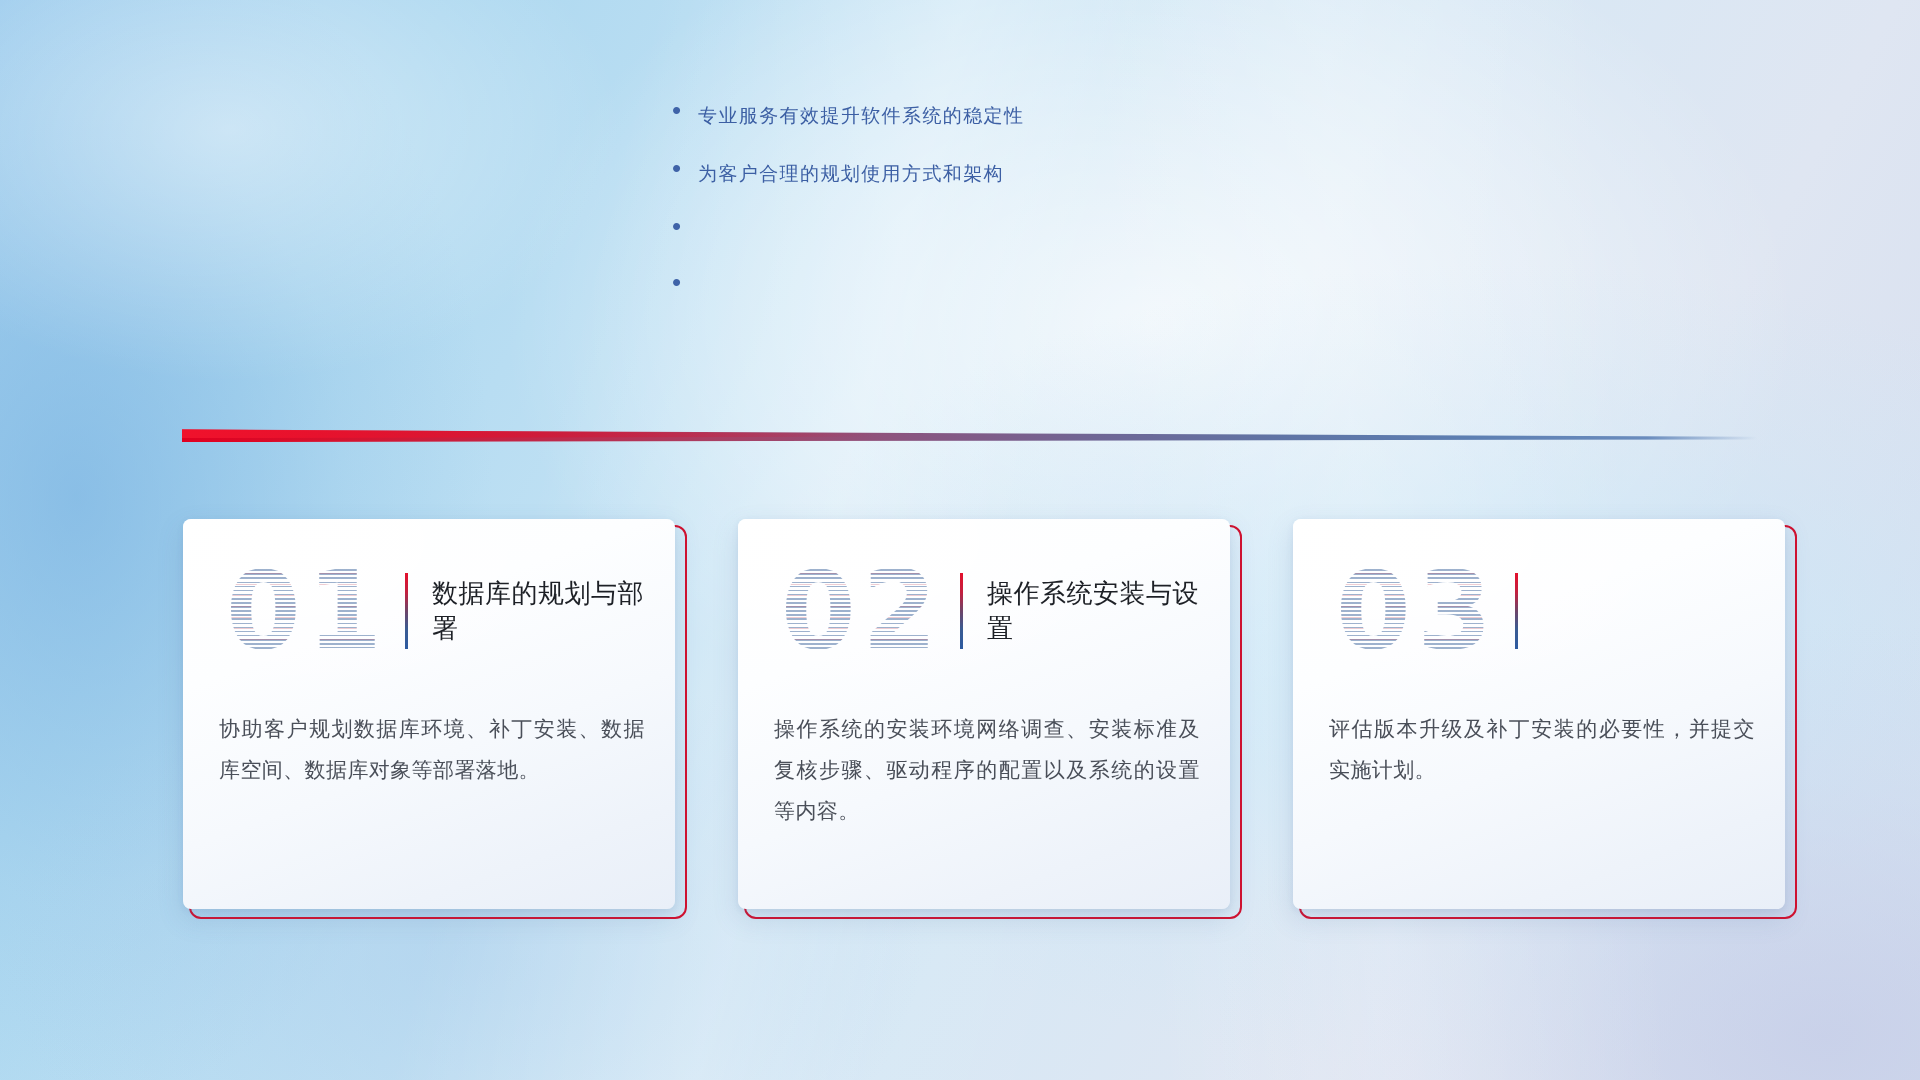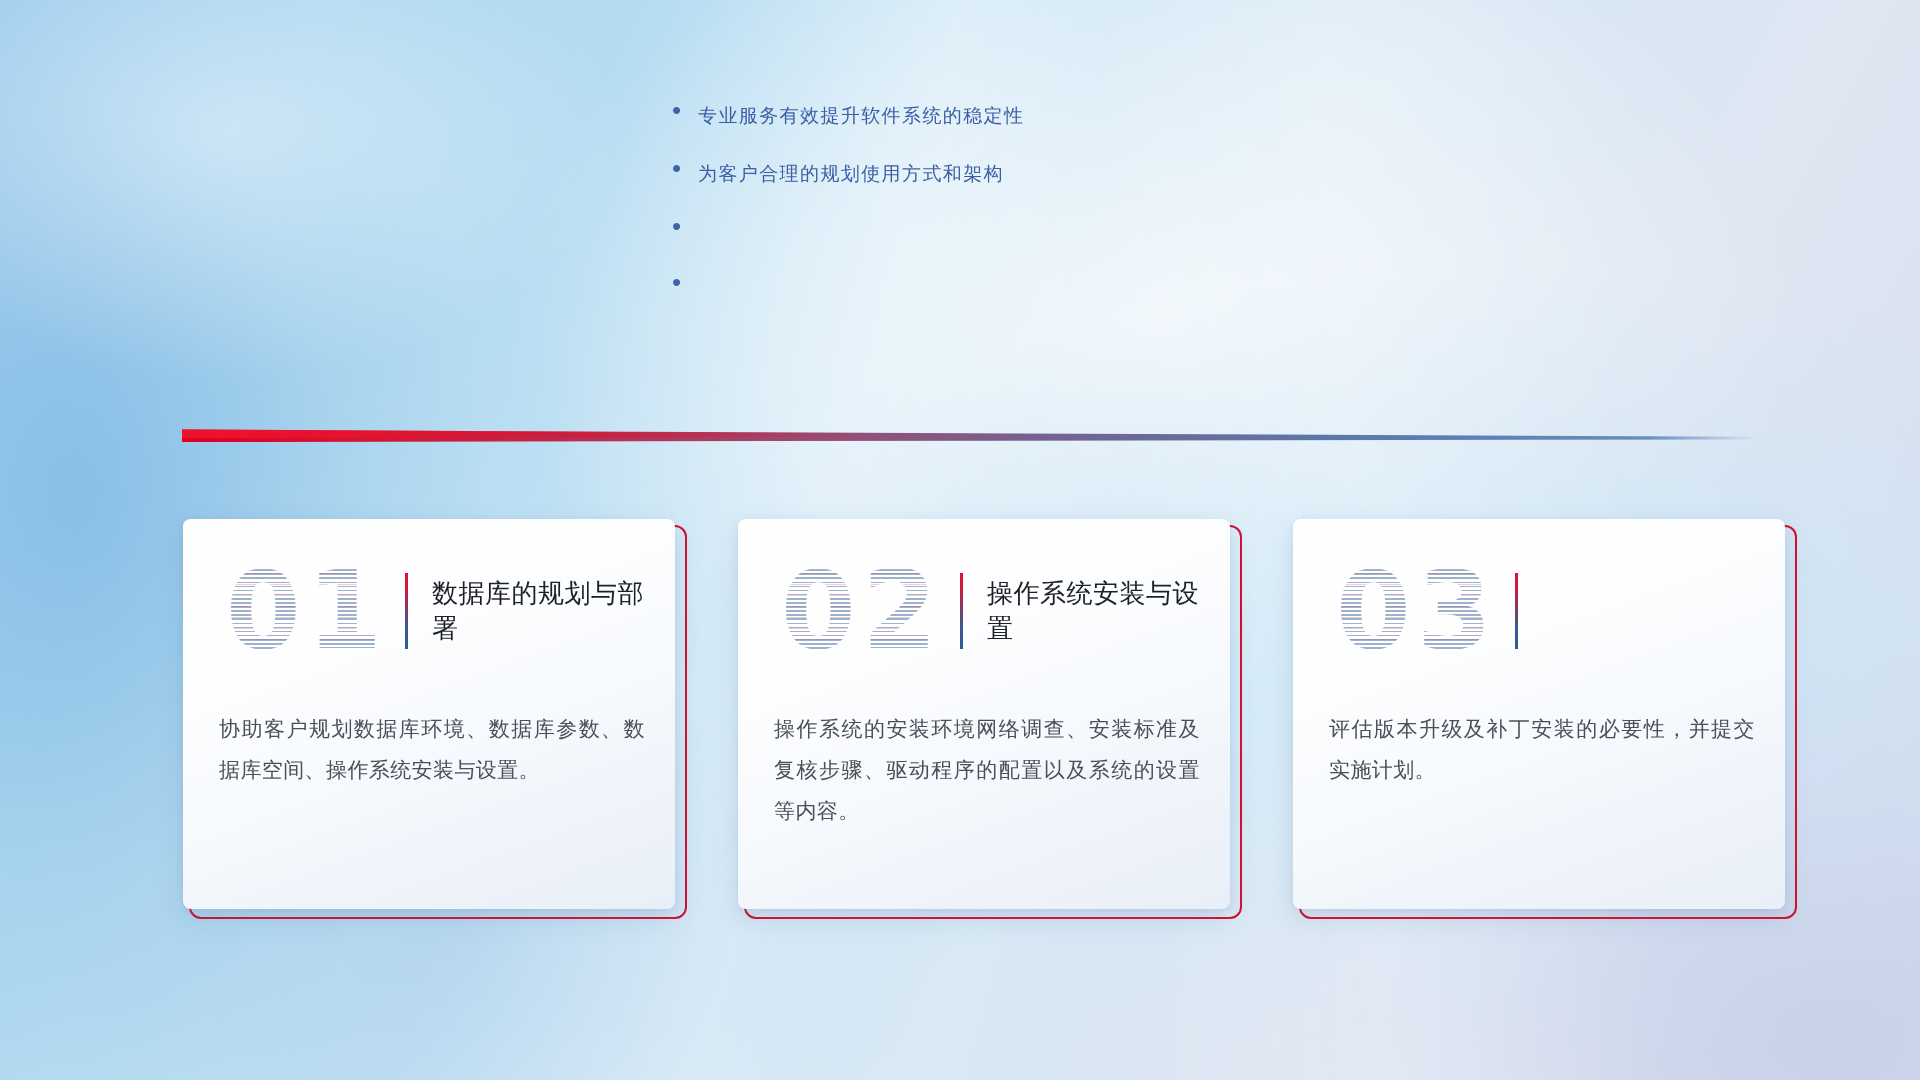--- a/index.html
+++ b/index.html
@@ -198,21 +198,21 @@
     <div class="card">
       <div class="card-sheen"></div>
       <div class="card-head">
         <div class="ghost-num">
           <span class="glyph">01</span>
           <span class="glyph-tint">01</span>
         </div>
         <div class="accent-bar"></div>
         <div class="card-title">数据库的规划与部署</div>
       </div>
-      <div class="card-body">协助客户规划数据库环境、数据库参数、数据库空间、操作系统安装与设置。</div>
+      <div class="card-body">协助客户规划数据库环境、补丁安装、数据库空间、数据库对象等部署落地。</div>
     </div>
   </div>
 
   <div class="card-wrap c1">
     <div class="card-outline"></div>
     <div class="card">
       <div class="card-sheen"></div>
       <div class="card-head">
         <div class="ghost-num">
           <span class="glyph">02</span>

